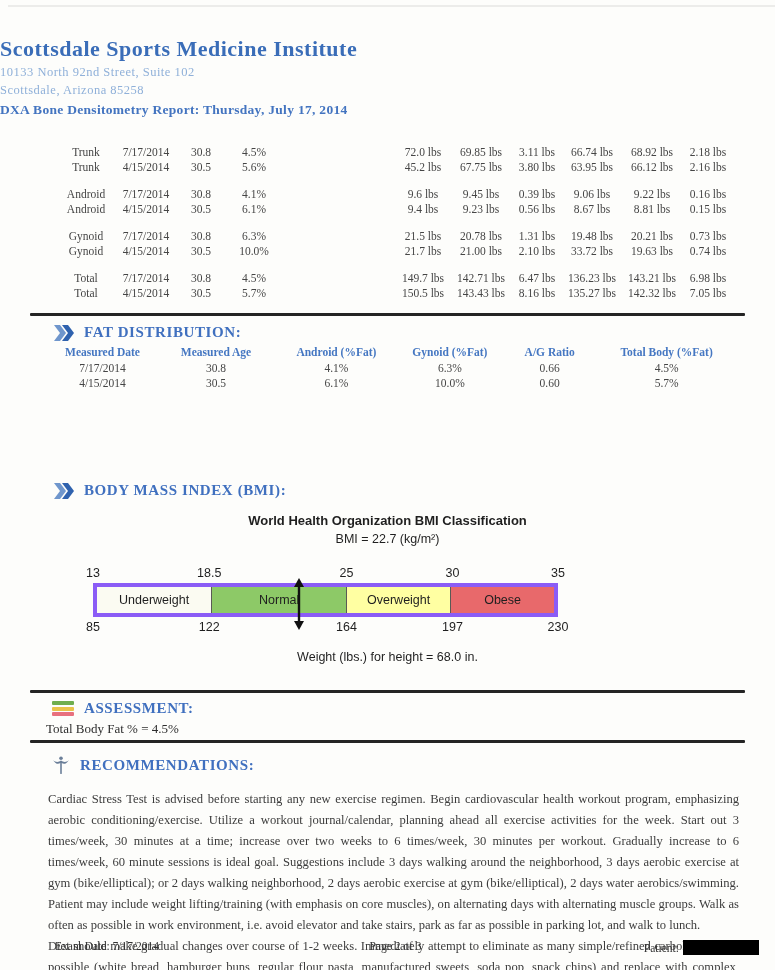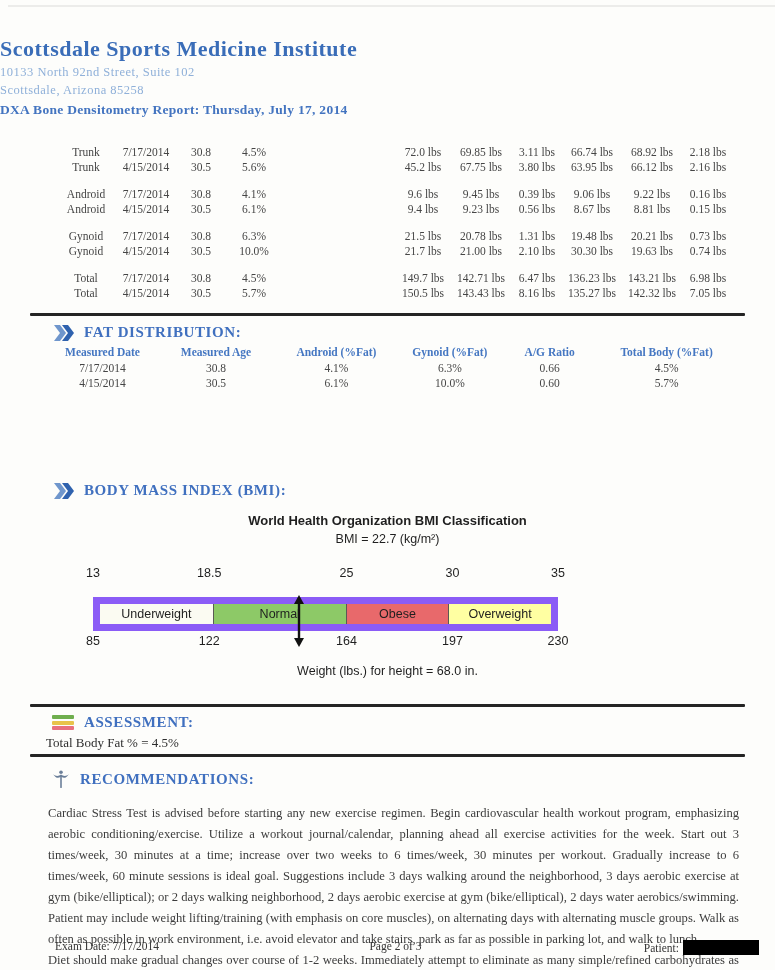--- a/index.html
+++ b/index.html
@@ -53,21 +53,21 @@
 
   
   .bmi-head { margin-top:92px; }
   .bmi-chart { font-family:"Liberation Sans", sans-serif; color:#1f1f1f; margin-top:14px; }
   .bmi-title { text-align:center; font-weight:bold; font-size:13px; }
   .bmi-value { text-align:center; font-size:12.5px; margin-top:4px; }
   .scale-wrap { position:relative; width:465px; margin:20px 0 0 93px; }
   .ticks { position:relative; height:15px; font-size:12.5px; }
   .ticks span { position:absolute; transform:translateX(-50%); }
   .t0{left:0%;} .t1{left:25%;} .t2{left:54.5%;} .t3{left:77.3%;} .t4{left:100%;}
-  .bar { position:relative; display:flex; height:34px; border:7px solid #8b5cf6; margin-top:16px; }
+  .bar { position:relative; display:flex; height:34px; border:4px solid #8b5cf6; margin-top:2px; }
   .band { display:flex; align-items:center; justify-content:center; font-size:12.5px; height:100%; }
   .band + .band { border-left:1px solid #5a5a55; }
   .band-under { width:25%;   background:#fbfbf2; }
   .band-normal{ width:29.5%; background:#8dc967; }
   .band-over  { width:22.8%; background:#ffffa2; }
   .band-obese { width:22.7%; background:#e8696b; }
   .marker { position:absolute; left:44.1%; top:-9px; height:52px; width:12px; transform:translateX(-50%); }
   .bticks { position:relative; height:16px; font-size:12.5px; margin-top:3px; }
   .bticks span { position:absolute; transform:translateX(-50%); }
   .bmi-caption { text-align:center; font-size:12.5px; margin-top:14px; }
@@ -178,21 +178,21 @@
       </tr>
       <tr>
         <td class="c-region">Gynoid</td>
         <td class="c-date">4/15/2014</td>
         <td class="c-age">30.5</td>
         <td class="c-pct">10.0%</td>
         <td class="c-sp"></td>
         <td class="c-v1">21.7 lbs</td>
         <td class="c-v2">21.00 lbs</td>
         <td class="c-v3">2.10 lbs</td>
-        <td class="c-v4">30.30 lbs</td>
+        <td class="c-v4">33.72 lbs</td>
         <td class="c-v5">19.63 lbs</td>
         <td class="c-v6">0.74 lbs</td>
       </tr>
       <tr class="gap">
             <td colspan="11"></td>
           </tr>
       <tr>
         <td class="c-region">Total</td>
         <td class="c-date">7/17/2014</td>
         <td class="c-age">30.8</td>
@@ -276,22 +276,22 @@
       <div class="ticks">
         <span class="t0">13</span>
         <span class="t1">18.5</span>
         <span class="t2">25</span>
         <span class="t3">30</span>
         <span class="t4">35</span>
       </div>
       <div class="bar">
         <div class="band band-under">Underweight</div>
         <div class="band band-normal">Normal</div>
+        <div class="band band-over">Overweight</div>
         <div class="band band-obese">Obese</div>
-        <div class="band band-over">Overweight</div>
         <svg class="marker" viewBox="0 0 12 52">
           <line x1="6" y1="6" x2="6" y2="46" stroke="#111" stroke-width="2.4"></line>
           <polygon points="6,0 1,9 11,9" fill="#111"></polygon>
           <polygon points="6,52 1,43 11,43" fill="#111"></polygon>
         </svg>
       </div>
       <div class="bticks">
         <span class="t0">85</span>
         <span class="t1">122</span>
         <span class="t2">164</span>

